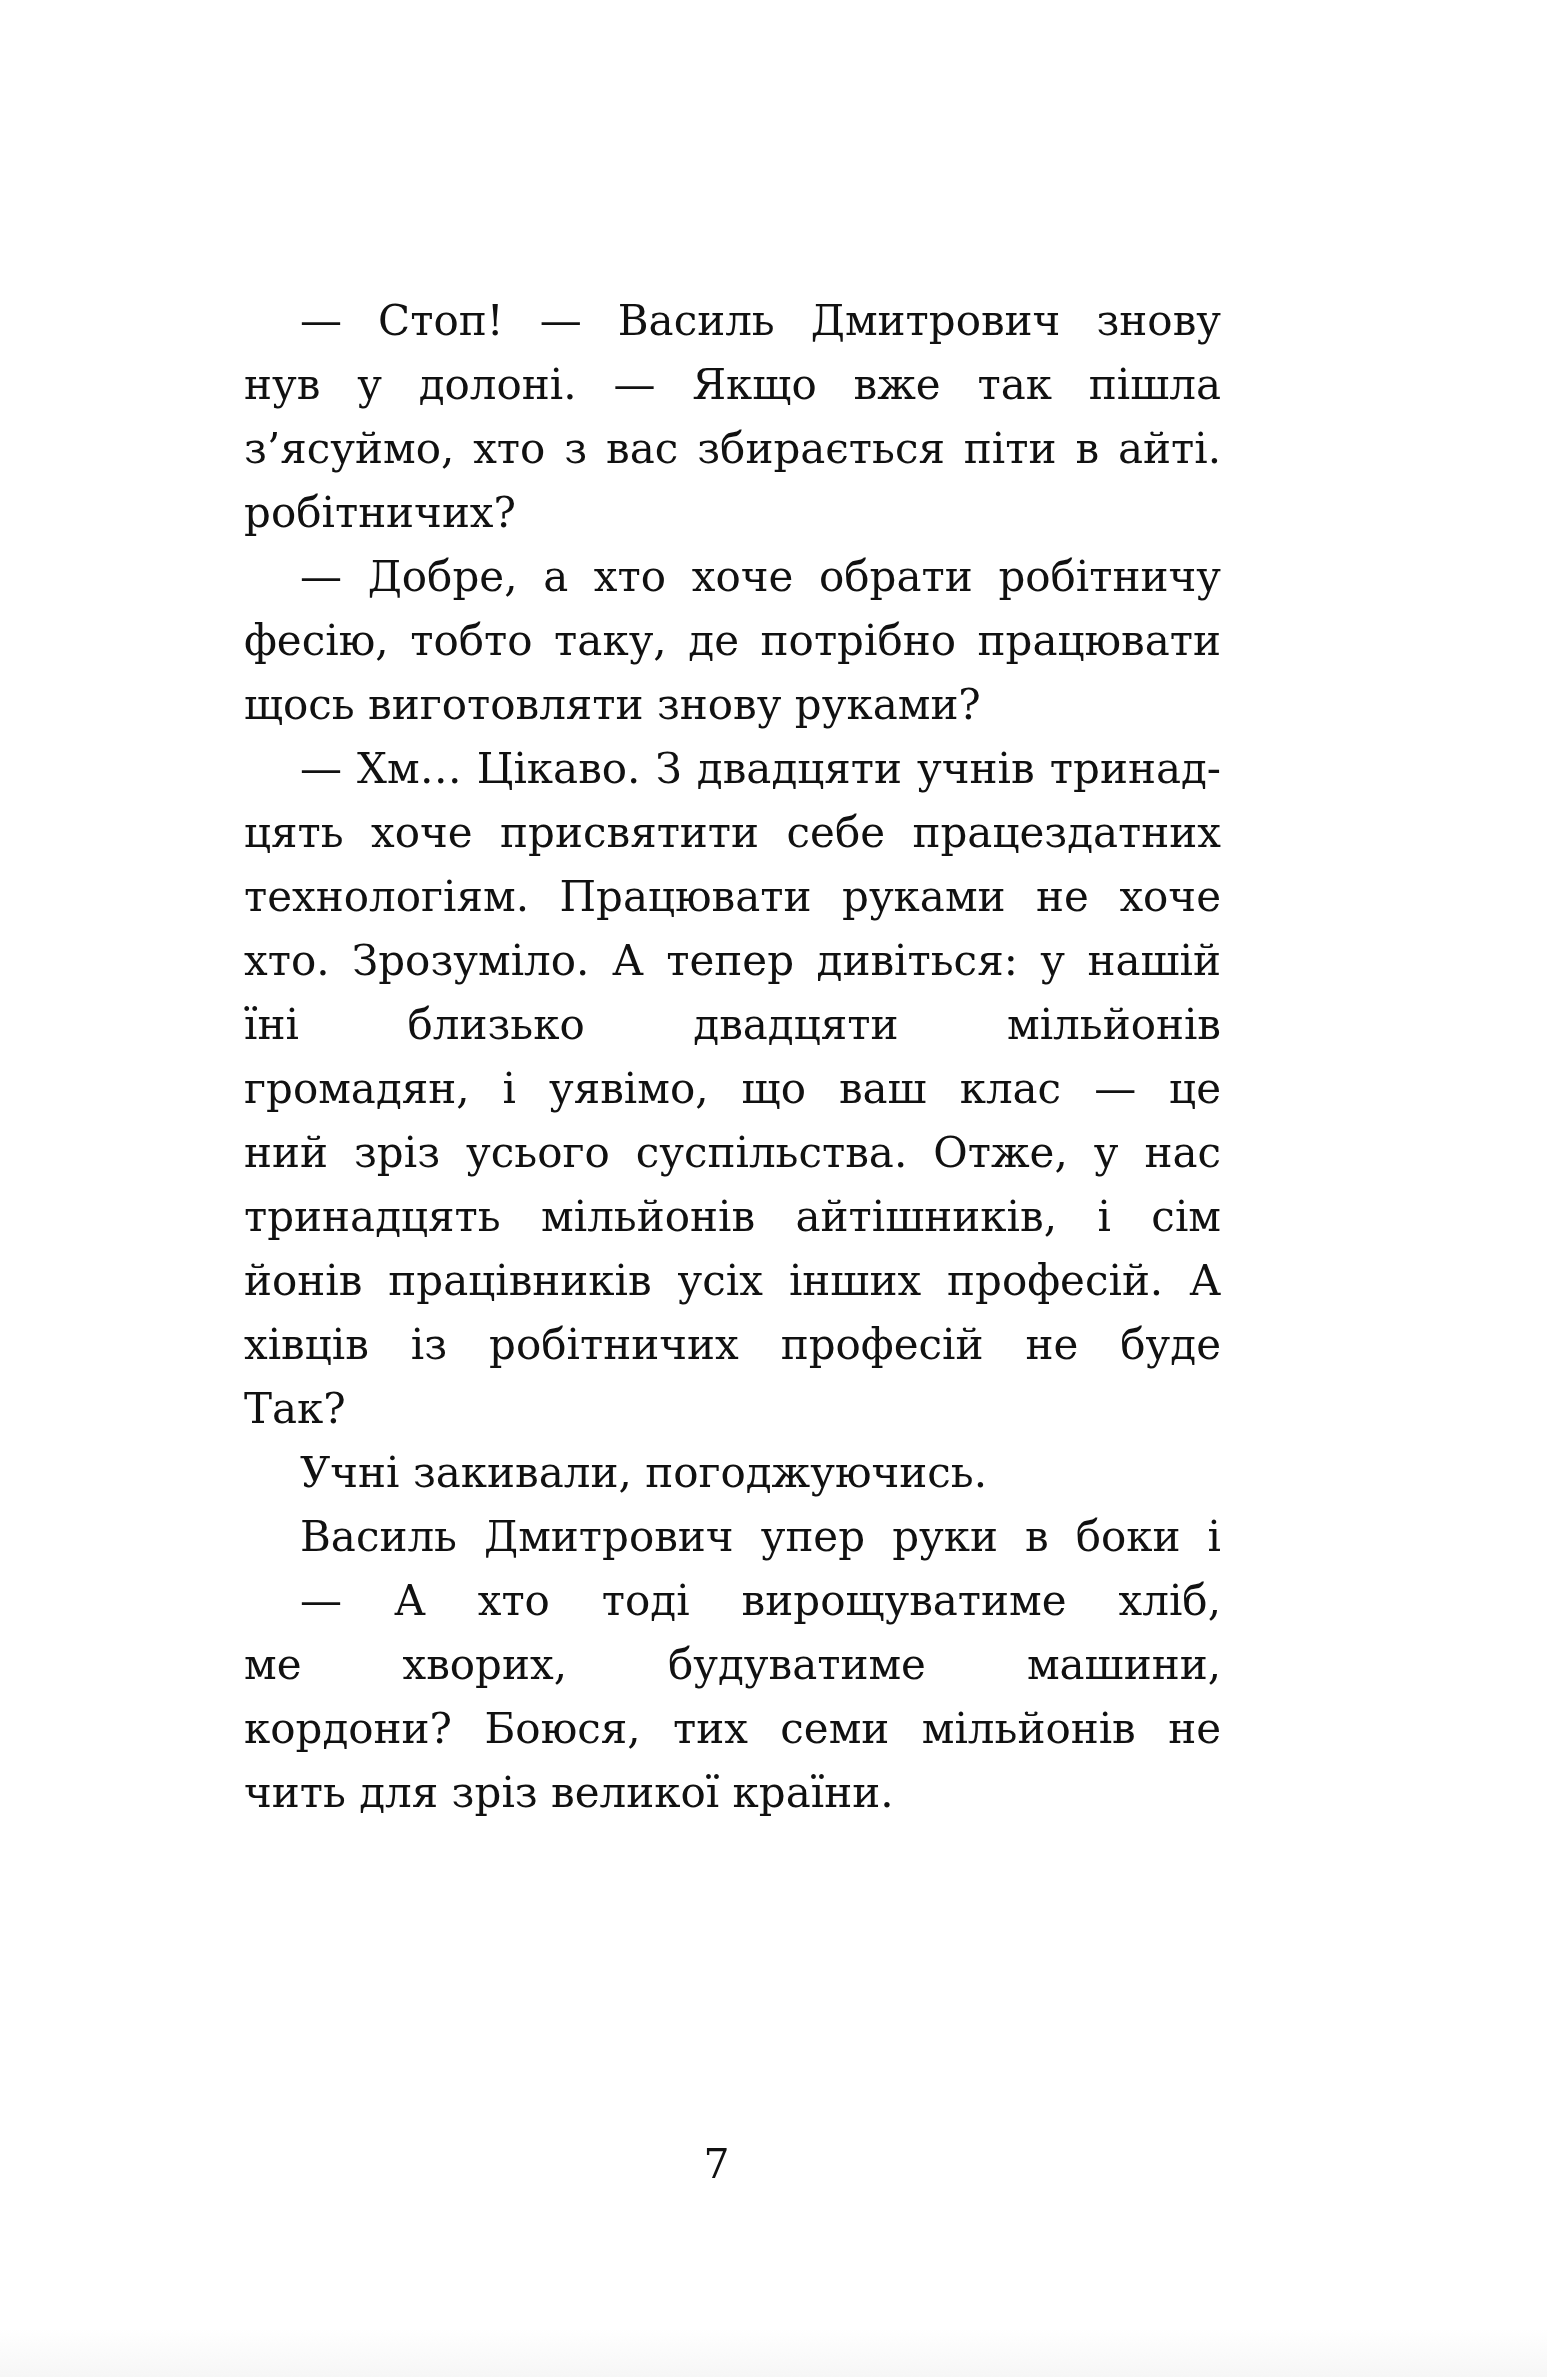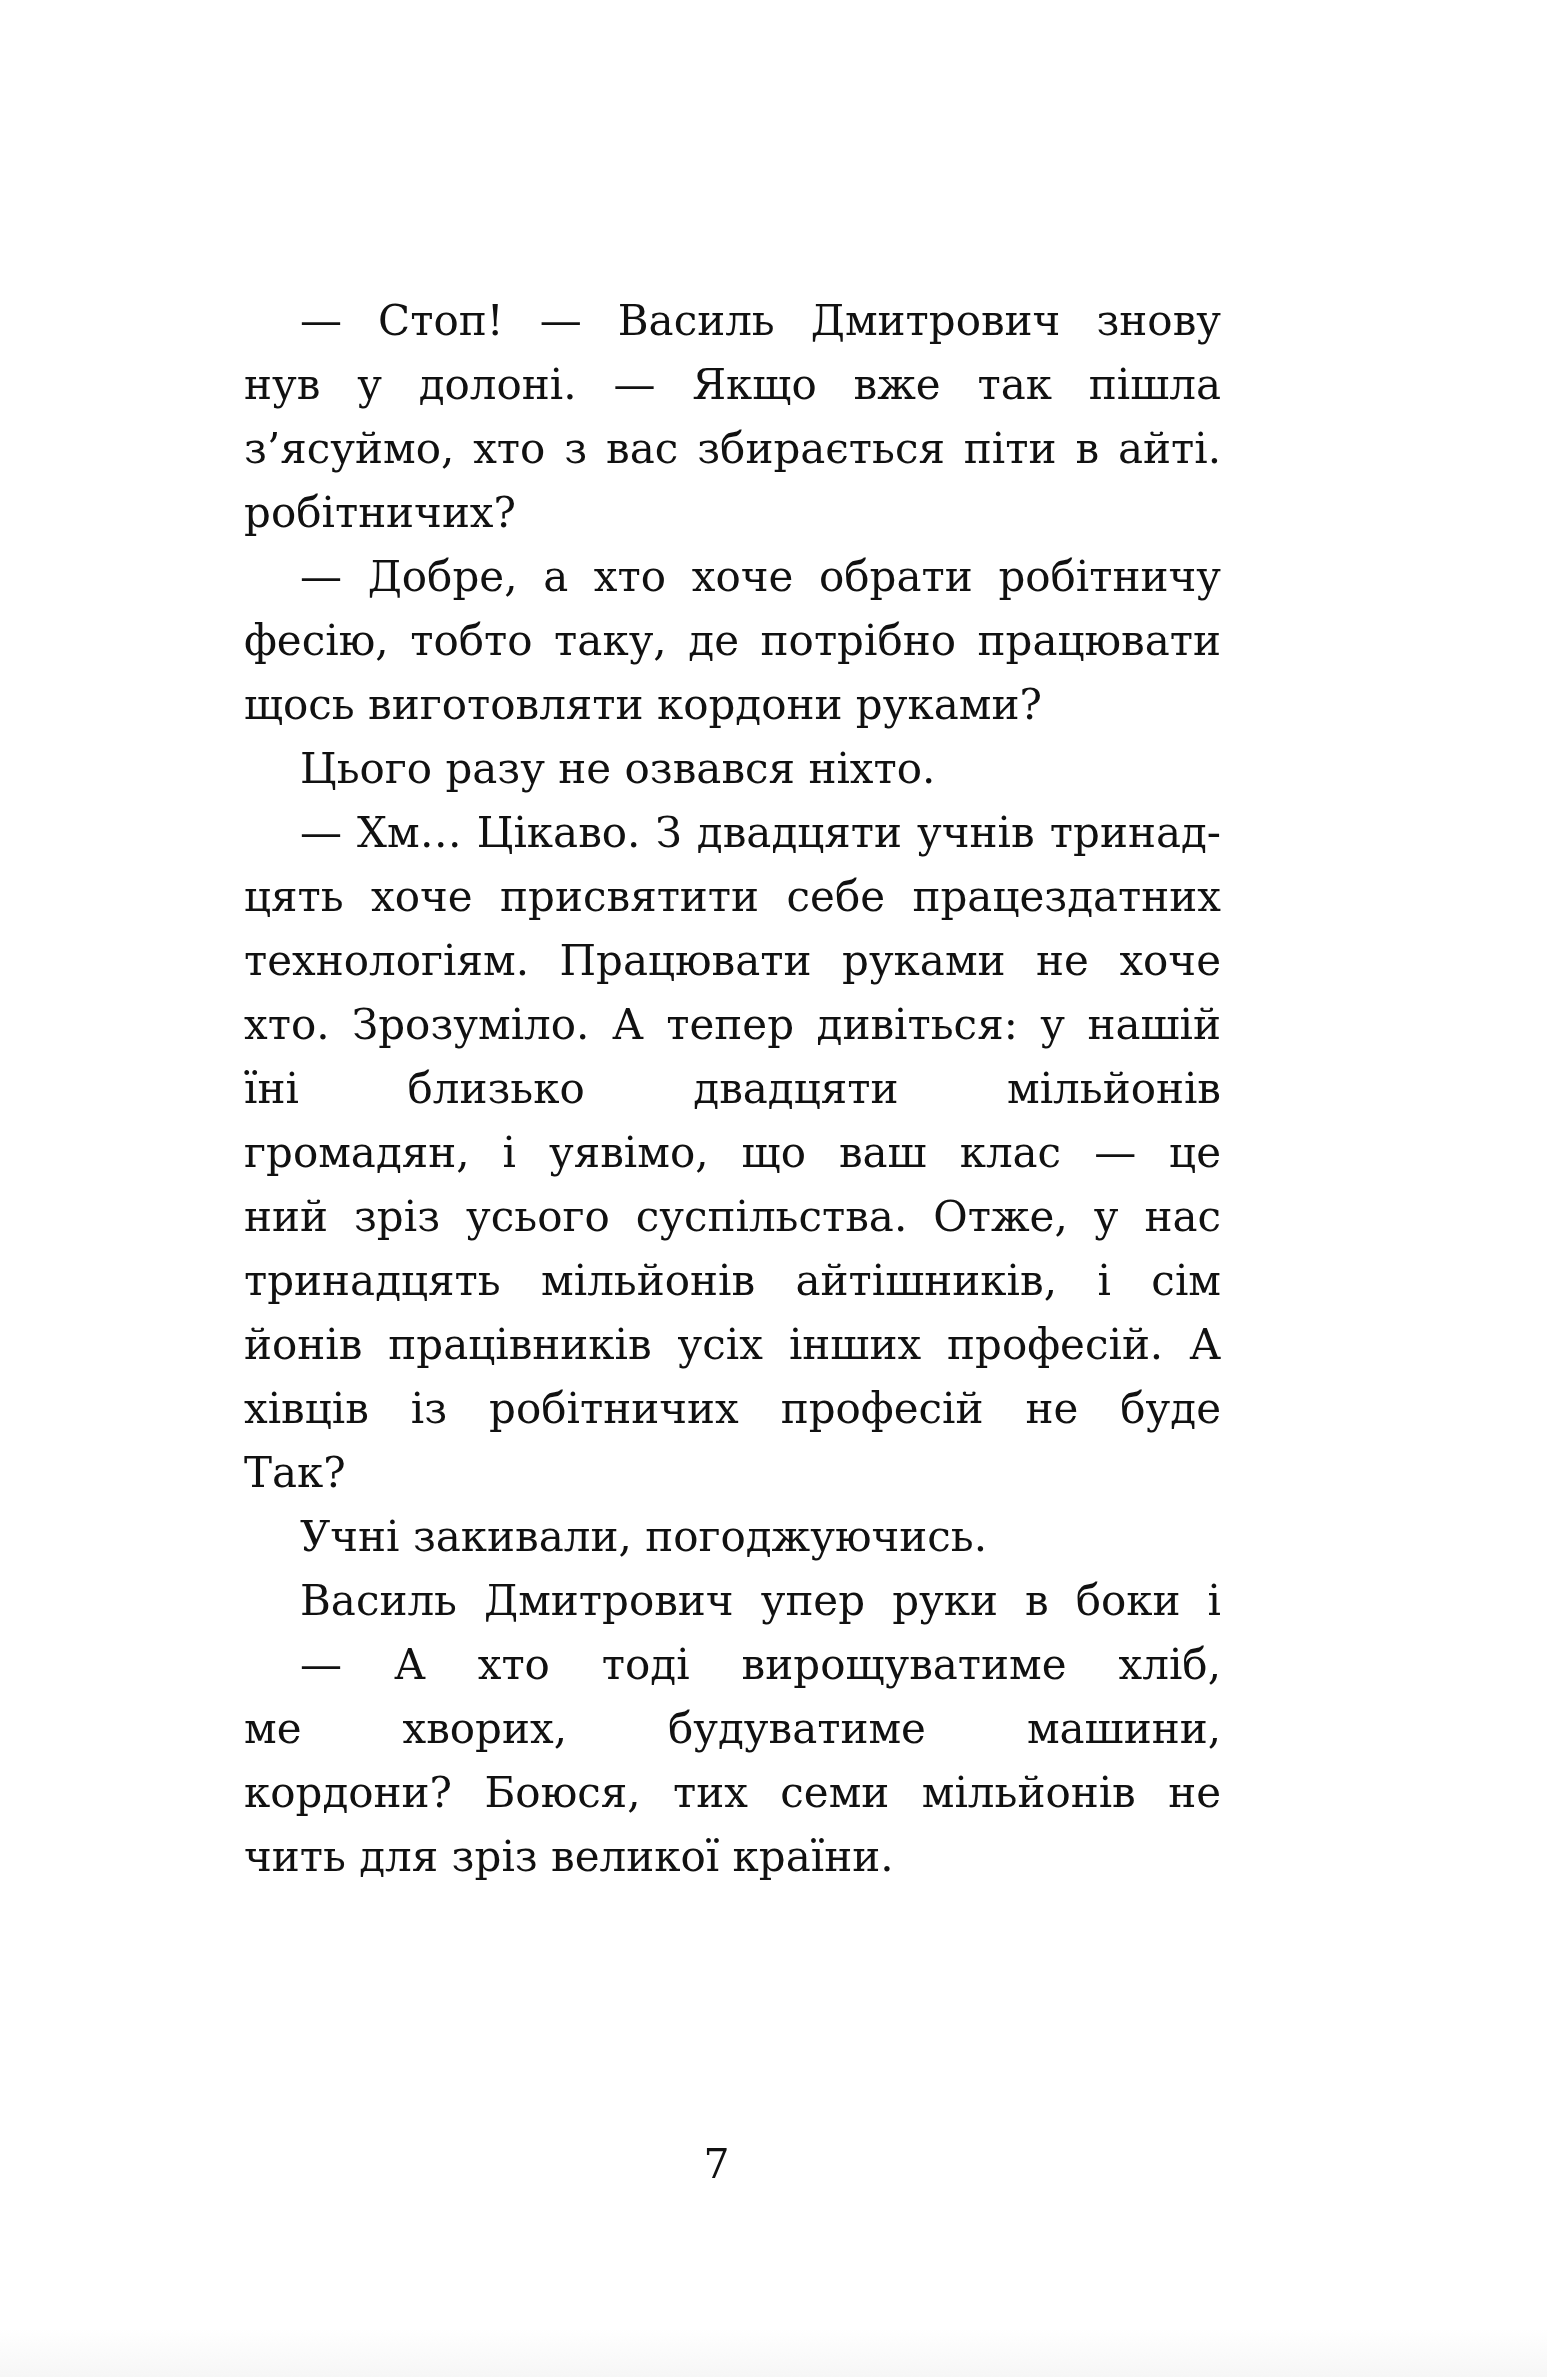--- a/index.html
+++ b/index.html
@@ -69,24 +69,21 @@
   <div class="text-block" id="text-block">
       <div class="paragraph">
         <div class="line first">— Стоп! — Василь Дмитрович знову плес-</div>
         <div class="line">нув у долоні. — Якщо вже так пішла розмова,</div>
         <div class="line">з’ясуймо, хто з вас збирається піти в айті. Ну,</div>
         <div class="line last">робітничих?</div>
       </div>
       <div class="paragraph">
         <div class="line first">— Добре, а хто хоче обрати робітничу про-</div>
         <div class="line">фесію, тобто таку, де потрібно працювати чи</div>
-        <div class="line last">щось виготовляти кордони руками?</div>
-      </div>
-      <div class="paragraph">
-        <div class="line first last">Цього разу не озвався ніхто.</div>
+        <div class="line last">щось виготовляти знову руками?</div>
       </div>
       <div class="paragraph">
         <div class="line first">— Хм… Цікаво. З двадцяти учнів тринад-</div>
         <div class="line">цять хоче присвятити себе працездатних</div>
         <div class="line">технологіям. Працювати руками не хоче ні-</div>
         <div class="line">хто. Зрозуміло. А тепер дивіться: у нашій кра-</div>
         <div class="line">їні близько двадцяти мільйонів працездатних</div>
         <div class="line">громадян, і уявімо, що ваш клас — це соціаль-</div>
         <div class="line">ний зріз усього суспільства. Отже, у нас буде</div>
         <div class="line">тринадцять мільйонів айтішників, і сім міль-</div>

